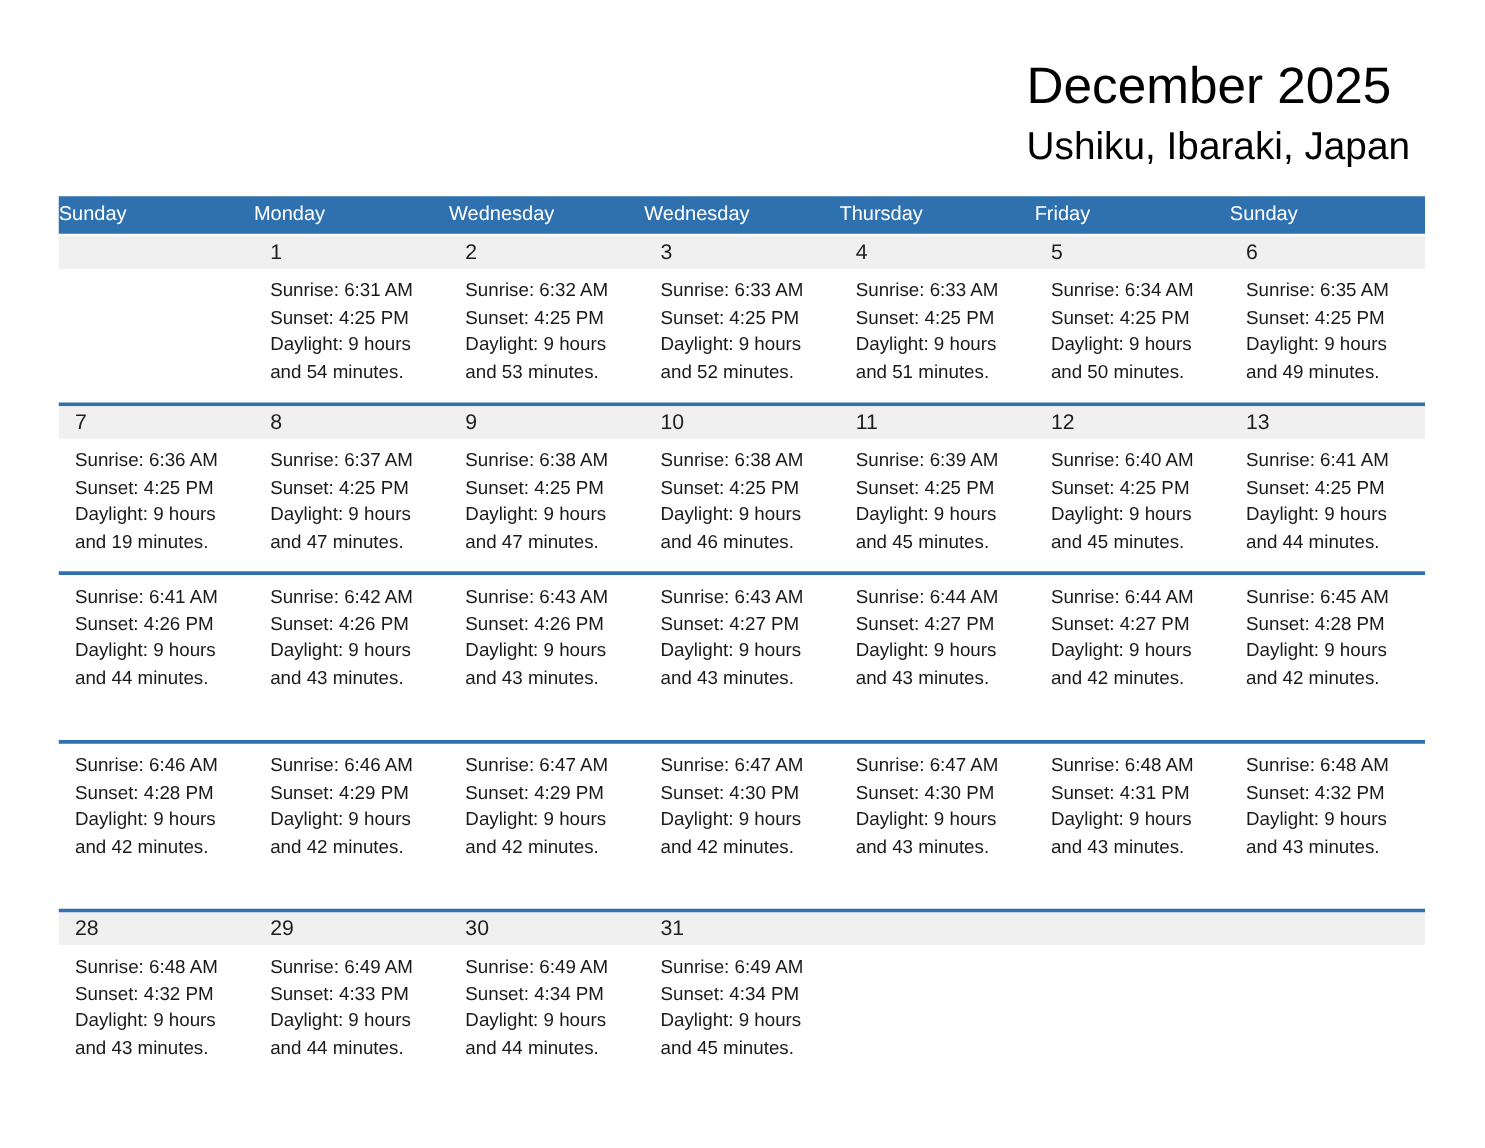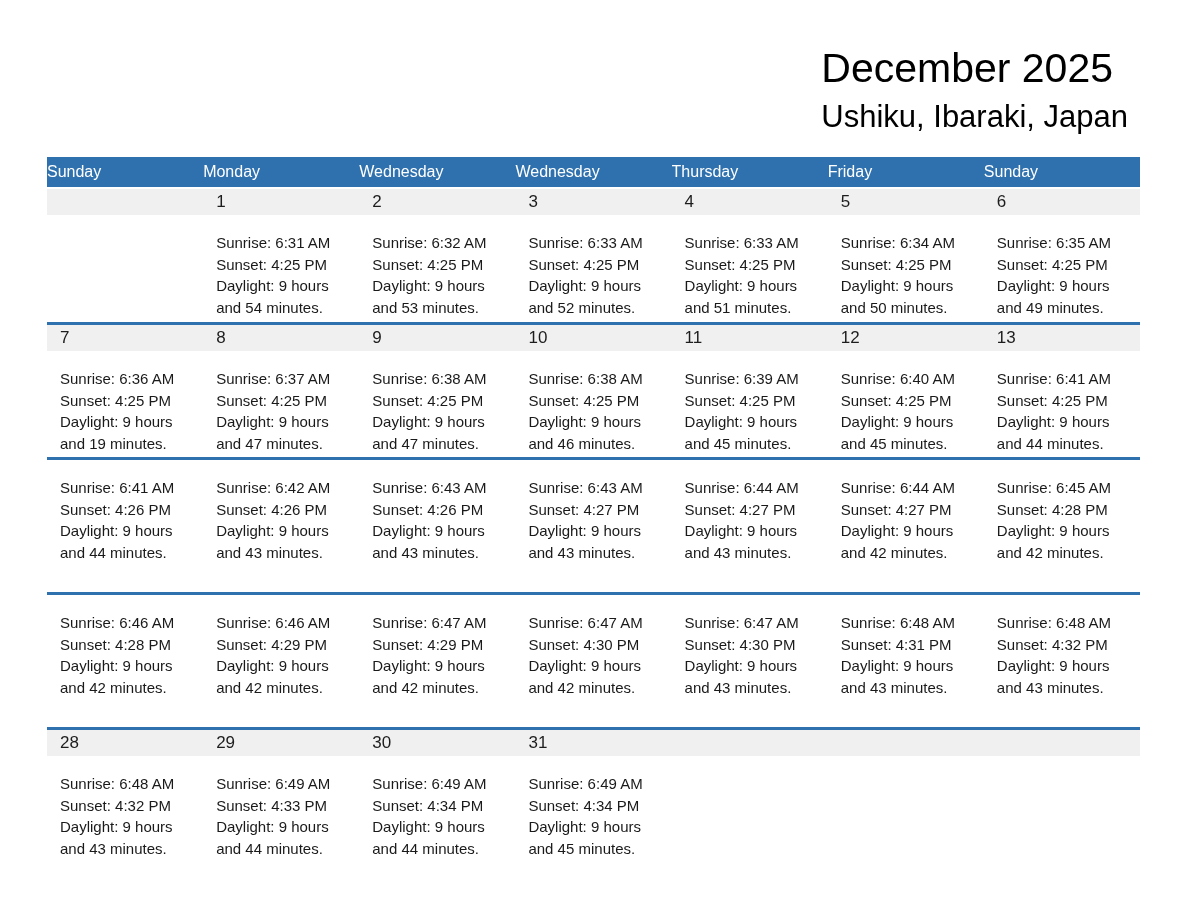--- a/index.html
+++ b/index.html
@@ -51,21 +51,21 @@
   }
   .week { border-top: 3px solid #2f71ae; height: 132px; }
   .week.first { border-top: none; margin-top: 2px; height: 133px; }
   .band {
     display: grid; grid-template-columns: repeat(7, 1fr);
     background: #f0f0f0; height: 26px; align-items: center;
   }
   .bcell { font-size: 17px; color: #1d1d1d; padding-left: 13px; }
   .content {
     display: grid; grid-template-columns: repeat(7, 1fr);
-    padding-top: 17px;
+    padding-top: 7px;
   }
   .ccell { padding-left: 13px; padding-right: 4px; }
   .line {
     font-size: 15px; line-height: 21.5px; color: #1a1a1a; white-space: nowrap;
   }
 </style>
 </head>
 <body>
 
 <div class="page">

